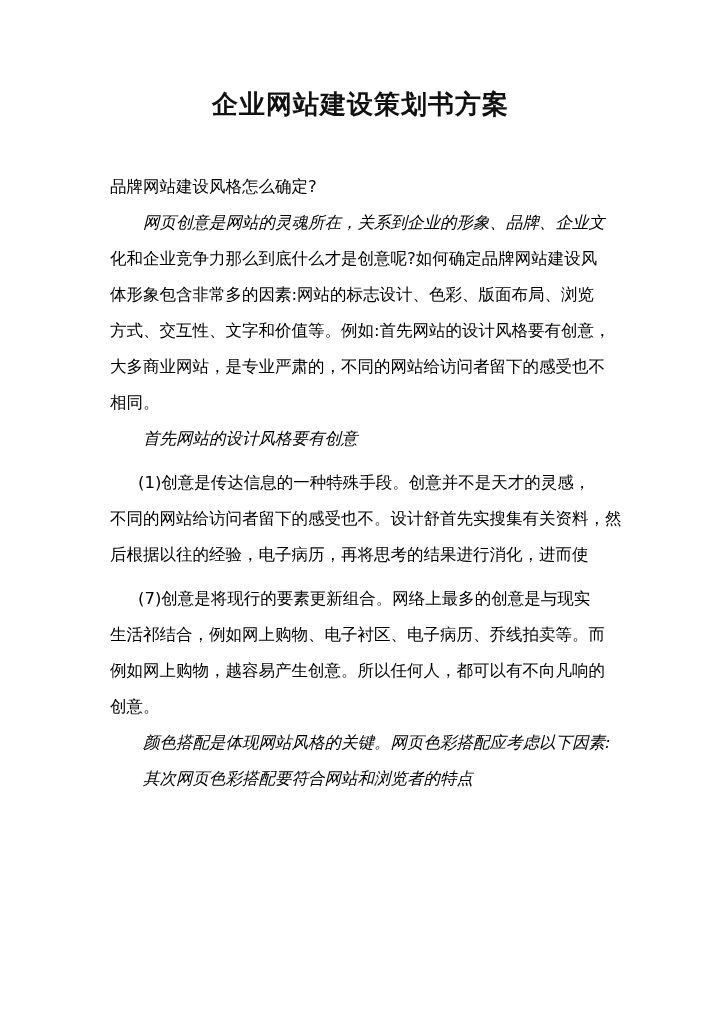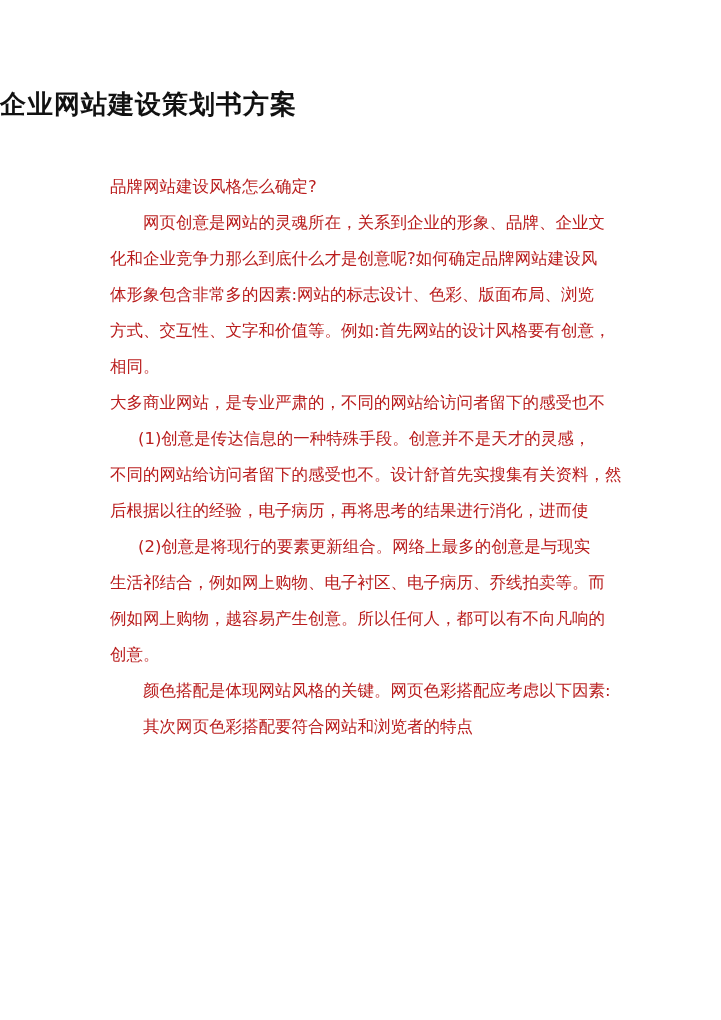--- a/index.html
+++ b/index.html
@@ -1,49 +1,51 @@
 <!DOCTYPE html>
 <html><head>
 <meta charset="utf-8">
 <style>
   html, body { margin: 0; padding: 0; background: #ffffff; }
   body { width: 721px; height: 1020px; position: relative; overflow: hidden; }
   .page { position: absolute; left: 0; top: 0; width: 721px; height: 1020px; background: #ffffff; }
   .title {
     position: absolute; left: 0; top: 86px; width: 721px;
+    text-align: center;
     font-family: "DejaVu Serif", "Liberation Serif", serif;
     font-size: 26px; font-weight: bold; color: #111111; letter-spacing: 1px;
     line-height: 36px;
   }
   .body {
     position: absolute; left: 110px; top: 169px; width: 503px;
     font-family: "DejaVu Sans", "Liberation Sans", sans-serif;
-    font-size: 16.5px; color: #b91c1c; line-height: 36px;
+    font-size: 16.5px; color: #000000; line-height: 36px;
     text-align: justify;
   }
   .line { display: block; white-space: nowrap; height: 36px; }
-  .indent { padding-left: 33px; }
-  .indent-paren { padding-left: 28px; }
+  .indent { padding-left: 33px; font-style: italic; }
+  .indent-paren { padding-left: 28px; margin-top: 8px; }
 </style>
 </head>
 <body>
 
 <div class="page">
   <div class="title">企业网站建设策划书方案</div>
   <div class="body">
     <span class="line">品牌网站建设风格怎么确定?</span>
     <span class="line indent">网页创意是网站的灵魂所在，关系到企业的形象、品牌、企业文</span>
     <span class="line">化和企业竞争力那么到底什么才是创意呢?如何确定品牌网站建设风</span>
     <span class="line">体形象包含非常多的因素:网站的标志设计、色彩、版面布局、浏览</span>
     <span class="line">方式、交互性、文字和价值等。例如:首先网站的设计风格要有创意，</span>
+    <span class="line">大多商业网站，是专业严肃的，不同的网站给访问者留下的感受也不</span>
     <span class="line">相同。</span>
-    <span class="line">大多商业网站，是专业严肃的，不同的网站给访问者留下的感受也不</span>
+    <span class="line indent">首先网站的设计风格要有创意</span>
     <span class="line indent-paren">(1)创意是传达信息的一种特殊手段。创意并不是天才的灵感，</span>
     <span class="line">不同的网站给访问者留下的感受也不。设计舒首先实搜集有关资料，然</span>
     <span class="line">后根据以往的经验，电子病历，再将思考的结果进行消化，进而使</span>
-    <span class="line indent-paren">(2)创意是将现行的要素更新组合。网络上最多的创意是与现实</span>
+    <span class="line indent-paren">(7)创意是将现行的要素更新组合。网络上最多的创意是与现实</span>
     <span class="line">生活祁结合，例如网上购物、电子衬区、电子病历、乔线拍卖等。而</span>
     <span class="line">例如网上购物，越容易产生创意。所以任何人，都可以有不向凡响的</span>
     <span class="line">创意。</span>
     <span class="line indent">颜色搭配是体现网站风格的关键。网页色彩搭配应考虑以下因素:</span>
     <span class="line indent">其次网页色彩搭配要符合网站和浏览者的特点</span>
   </div>
 </div>
 
 </body></html>

